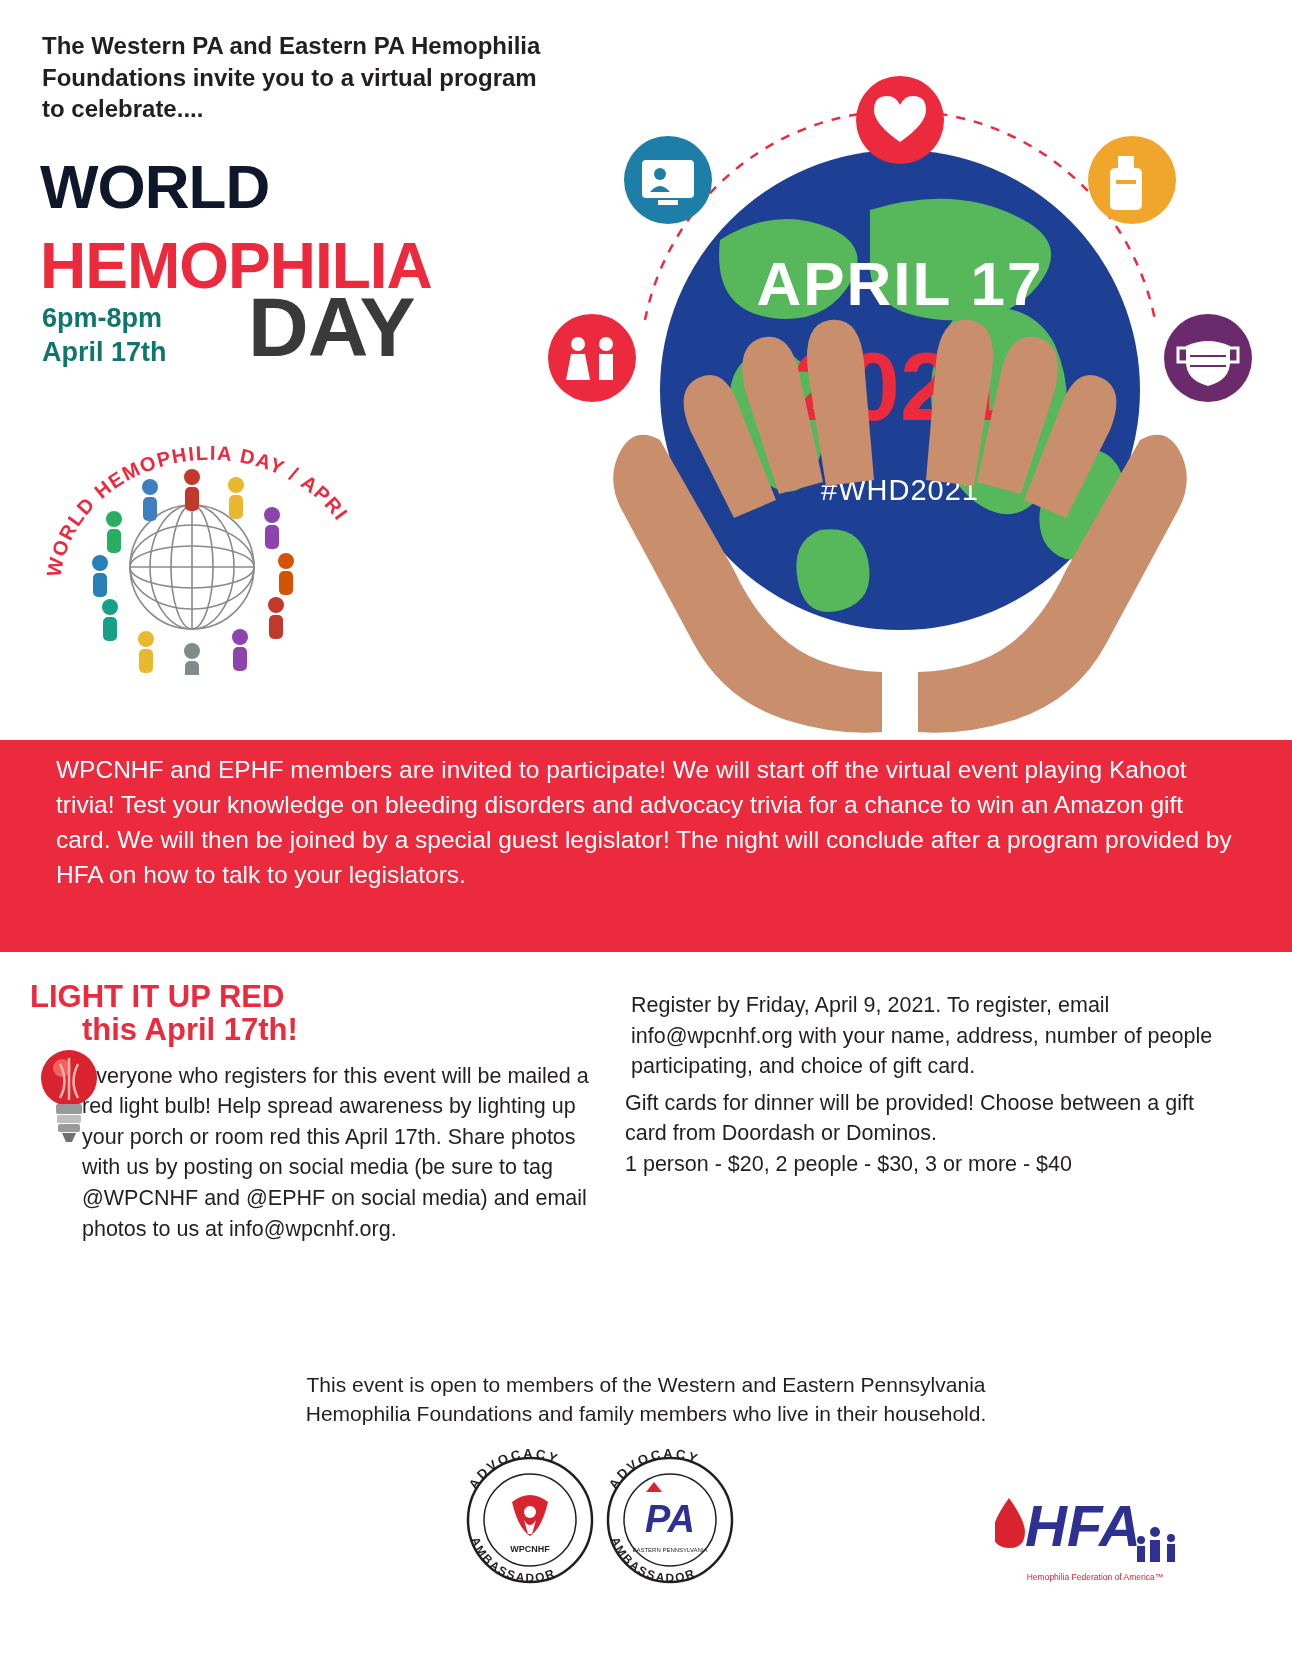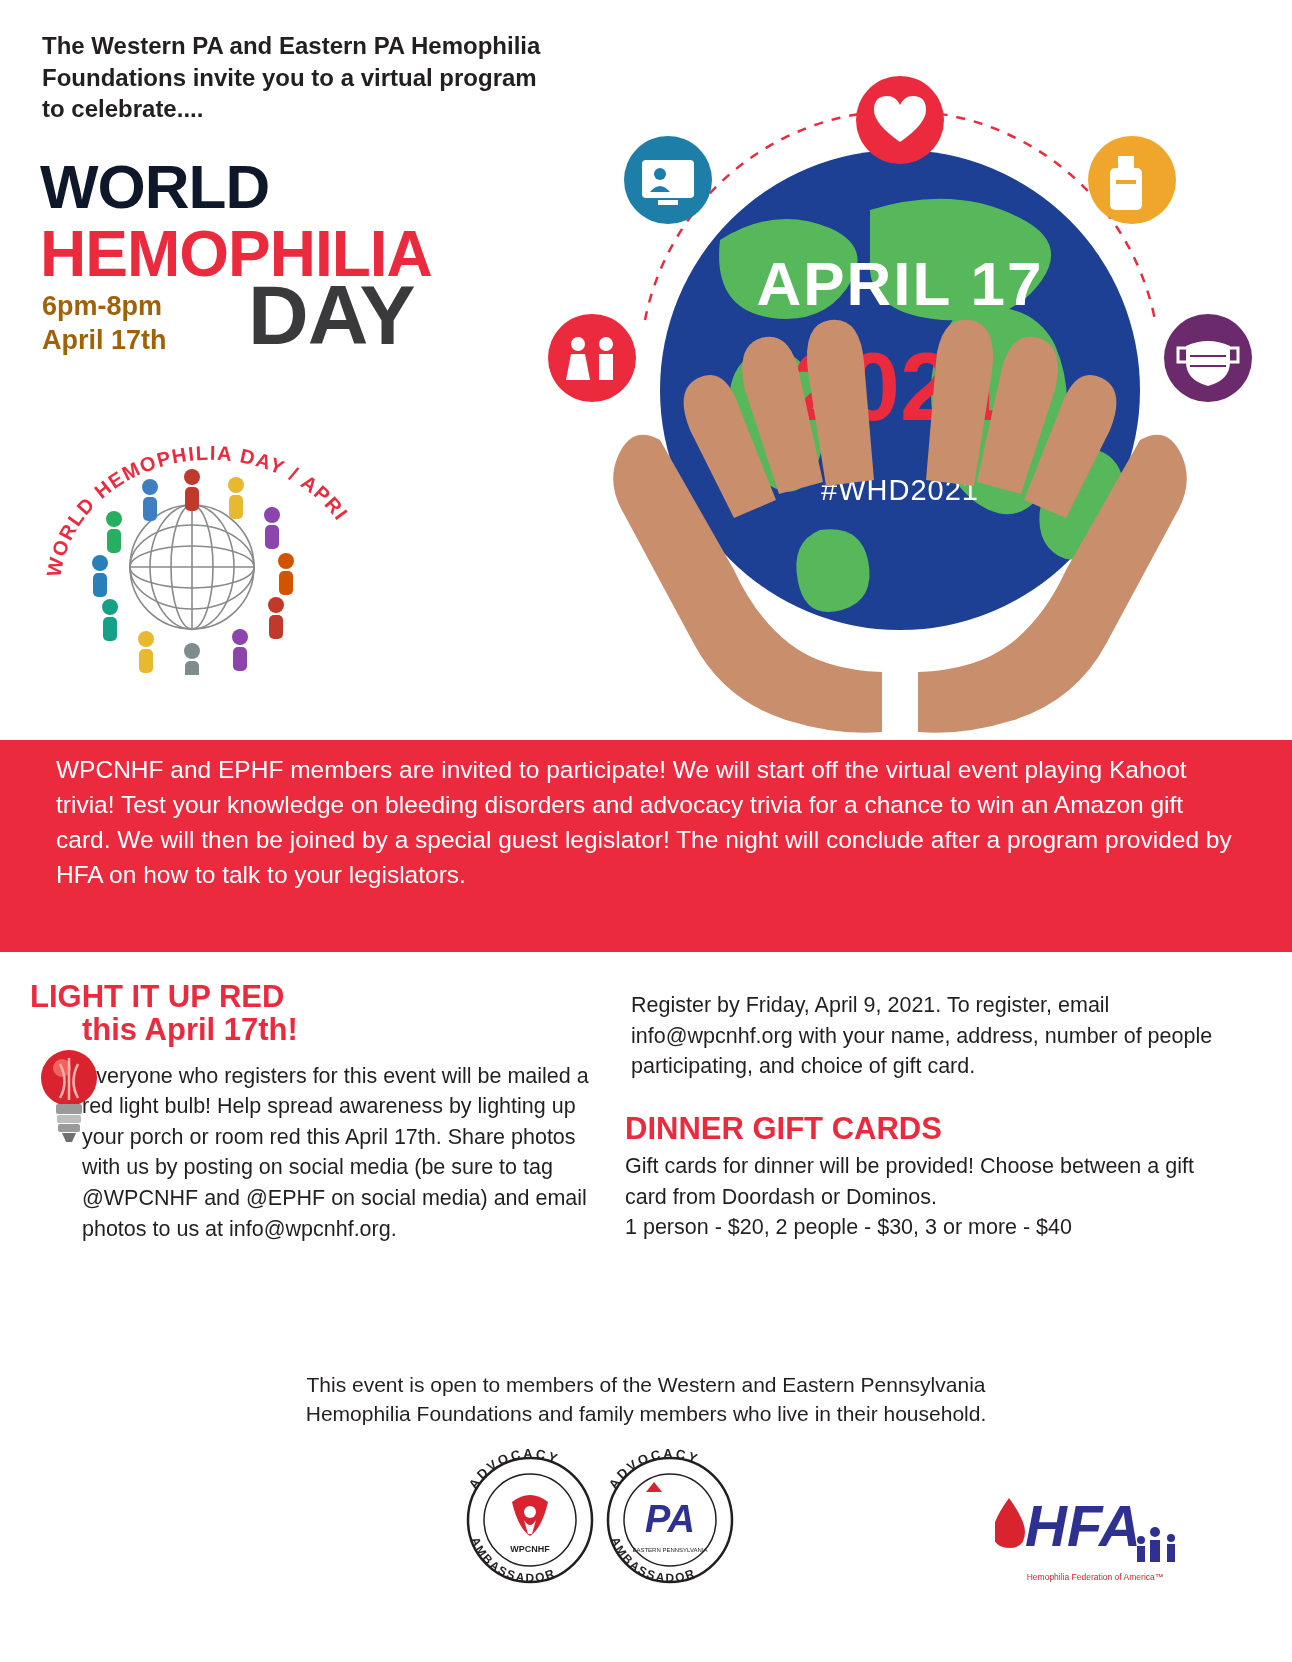--- a/index.html
+++ b/index.html
@@ -19,31 +19,31 @@
     font-size:24px; font-weight:bold; line-height:1.32; color:#231f20;
   }
 
   .title-block { position:absolute; left:40px; top:160px; width:540px; }
   .t-world {
     font-size:62px; font-weight:bold; letter-spacing:-1px;
     line-height:0.88; color:#0f172a;
   }
   .t-hemo {
     font-size:64px; font-weight:bold; letter-spacing:-1px;
-    line-height:0.95; color:#ec2a3d; margin-top:9px;
+    line-height:0.95; color:#ec2a3d; margin-top:21px;
   }
   .t-dayrow { position:relative; height:90px; }
   .t-day {
     position:absolute; left:208px; top:-6px;
     font-size:84px; font-weight:bold; letter-spacing:-1px;
     line-height:0.9; color:#3a3a3c;
   }
   .t-time {
     position:absolute; left:2px; top:6px;
-    font-size:27px; font-weight:bold; line-height:1.25; color:#a16207;
+    font-size:27px; font-weight:bold; line-height:1.25; color:#0f766e;
   }
 
   
   .whd-logo { position:absolute; left:40px; top:415px; width:340px; height:260px; }
 
   
   .hero { position:absolute; left:540px; top:60px; width:720px; height:700px; }
 
   
   .banner {
@@ -254,21 +254,20 @@
     <rect x="19" y="73" width="24" height="8" rx="2" fill="#bdbdbd"></rect>
     <rect x="20" y="82" width="22" height="8" rx="2" fill="#9a9a9a"></rect>
     <path d="M24 91 h14 l-4 9 h-6z" fill="#707070"></path>
   </svg>
   <p class="body-txt left-body">Everyone who registers for this event will be mailed a red light bulb! Help spread awareness by lighting up your porch or room red this April 17th. Share photos with us by posting on social media (be sure to tag @WPCNHF and @EPHF on social media) and email photos to us at info@wpcnhf.org.</p>
 </div>
 
 <div class="col-right">
   <p class="body-txt reg-body">Register by Friday, April 9, 2021. To register, email info@wpcnhf.org with your name, address, number of people participating, and choice of gift card.</p>
 
-  <h2 class="head-red gift-head">DINNER GIFT CARDS</h2>
   <p class="body-txt gift-body">Gift cards for dinner will be provided! Choose between a gift card from Doordash or Dominos.</p>
   <p class="body-txt">1 person - $20, 2 people - $30, 3 or more - $40</p>
 </div>
 
 <div class="footnote">
   <div>This event is open to members of the Western and Eastern Pennsylvania</div>
   <div>Hemophilia Foundations and family members who live in their household.</div>
 </div>
 
 <svg class="seals" viewBox="0 0 300 160">

